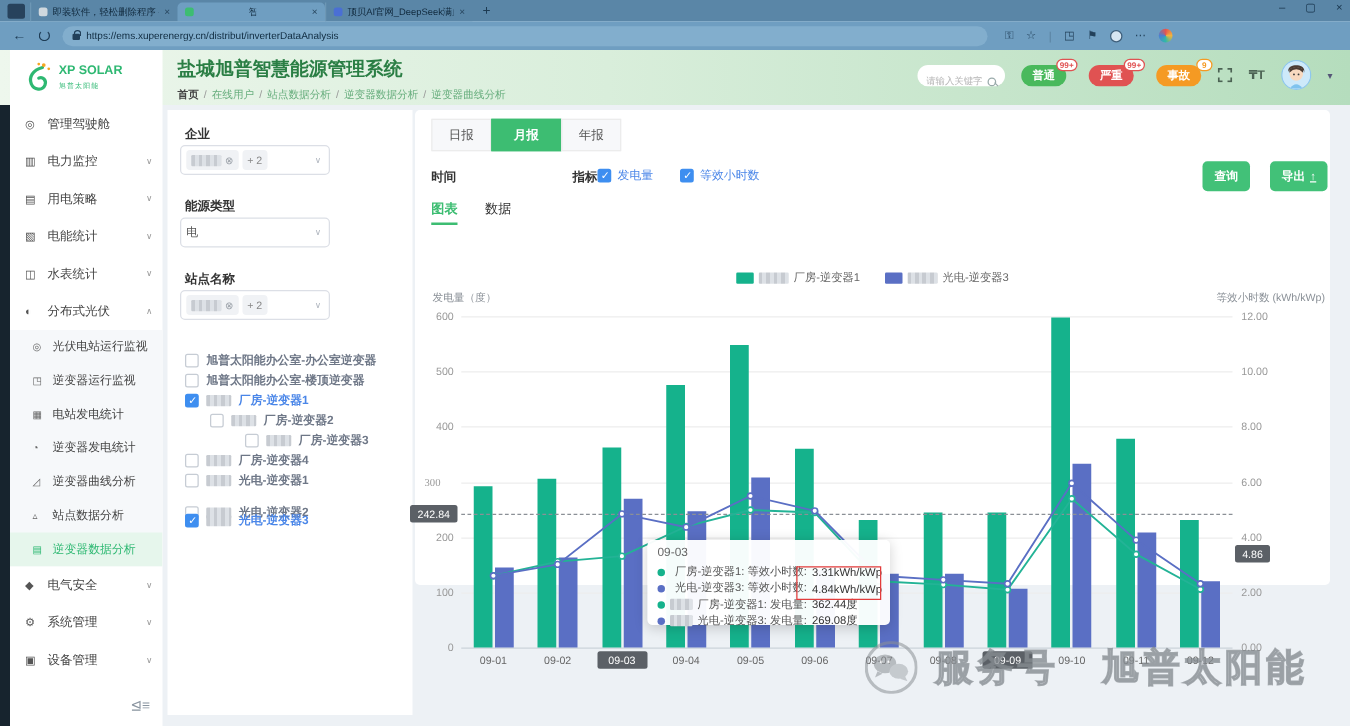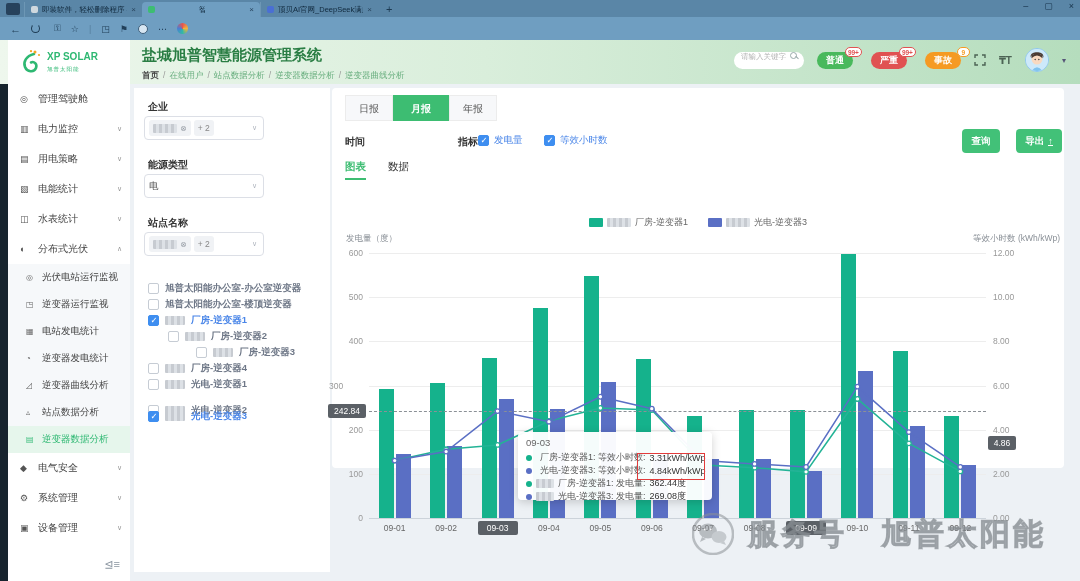--- a/index.html
+++ b/index.html
@@ -31,21 +31,21 @@
   
   .appheader { position:absolute; left:0; top:40px; width:1080px; height:44px; background:linear-gradient(90deg,#eef7ed 0%,#d9eedb 45%,#b5ddbd 100%); }
   .logobox { position:absolute; left:8px; top:0; width:122px; height:44px; background:#fff; display:flex; align-items:center; gap:5px; padding-left:12px; }
   .logotxt { color:#2eb872; font-weight:bold; font-size:10px; line-height:1.1; }
   .logosub { font-size:5.5px; color:#2eb872; font-weight:normal; letter-spacing:1px; }
   .systitle { position:absolute; left:142px; top:6px; font-size:15px; font-weight:bold; color:#2a7e44; }
   .breadcrumb { position:absolute; left:142px; top:30px; font-size:8.5px; color:#999; display:flex; gap:4px; }
   .bc-home { color:#444; font-weight:bold; }
   .bc-item { color:#68ae7e; }
   .hdr-right { position:absolute; right:14px; top:8px; display:flex; align-items:center; gap:13px; }
-  .searchpill { display:flex; align-items:flex-start; justify-content:space-between; width:70px; height:17px; background:#fff; border-radius:9px; padding:0 7px; }
+  .searchpill { display:flex; align-items:flex-end; justify-content:space-between; width:70px; height:17px; background:#fff; border-radius:9px; padding:0 7px; }
   .searchpill input { border:none; outline:none; width:48px; font-size:7.5px; color:#666; background:transparent; }
   .searchpill input::placeholder { color:#b5b5b5; }
   .magicon { width:7px; height:7px; border:1.2px solid #9aa; border-radius:50%; position:relative; }
   .magicon:after { content:''; position:absolute; right:-3px; bottom:-1px; width:4px; height:1.2px; background:#9aa; transform:rotate(45deg); }
   .alarm { position:relative; height:17px; border-radius:9px; color:#fff; font-size:9px; font-weight:bold; padding:0 9px; line-height:17px; }
   .alarm .cnt { position:absolute; top:-5px; right:-9px; min-width:13px; height:10px; background:#fff; border-radius:6px; font-size:6.5px; line-height:10px; text-align:center; padding:0 2px; font-weight:bold; }
   .hico { color:#4c6354; font-size:10px; font-weight:bold; }
   .avatarbig { width:24px; height:24px; border-radius:50%; background:#cde9fa; border:1.5px solid #8fc7ee; overflow:hidden; }
   .caret { color:#557; font-size:8px; }
 
@@ -153,20 +153,24 @@
     <div class="winctl">
       <span>–</span>
       <span>▢</span>
       <span>×</span>
     </div>
   </div>
 
   <div class="toolbar">
     <span class="navic">←</span>
     <span class="refresh"></span>
+    <div class="urlpill">
+      <span class="lock"></span>
+      <span class="url">https://ems.xuperenergy.cn/distribut/inverterDataAnalysis</span>
+    </div>
     <div class="tbicons">
       <span>⚿</span>
       <span>☆</span>
       <span style="color:#58809f;">|</span>
       <span>◳</span>
       <span>⚑</span>
       <span class="avatar-mini"></span>
       <span>⋯</span>
       <span class="copilot"></span>
     </div>
@@ -429,21 +433,21 @@
           <div class="gridline" style="left: 37px; top: 165px; width: 617px;"></div>
           <div class="tick" style="left: -3px; top: 160px; width: 34px; text-align: right;">600</div>
           <div class="tick" style="left: 661px; top: 160px;">12.00</div>
           <div class="gridline" style="left: 37px; top: 209.167px; width: 617px;"></div>
           <div class="tick" style="left: -3px; top: 204.167px; width: 34px; text-align: right;">500</div>
           <div class="tick" style="left: 661px; top: 204.167px;">10.00</div>
           <div class="gridline" style="left: 37px; top: 253.333px; width: 617px;"></div>
           <div class="tick" style="left: -3px; top: 248.333px; width: 34px; text-align: right;">400</div>
           <div class="tick" style="left: 661px; top: 248.333px;">8.00</div>
           <div class="gridline" style="left: 37px; top: 297.5px; width: 617px;"></div>
-          <div class="tick" style="left: -3px; top: 292.5px; width: 34px; text-align: left;">300</div>
+          <div class="tick" style="left: -3px; top: 292.5px; width: 34px; text-align: center; font-family: Liberation Serif, serif;">300</div>
           <div class="tick" style="left: 661px; top: 292.5px;">6.00</div>
           <div class="gridline" style="left: 37px; top: 341.667px; width: 617px;"></div>
           <div class="tick" style="left: -3px; top: 336.667px; width: 34px; text-align: right;">200</div>
           <div class="tick" style="left: 661px; top: 336.667px;">4.00</div>
           <div class="gridline" style="left: 37px; top: 385.833px; width: 617px;"></div>
           <div class="tick" style="left: -3px; top: 380.833px; width: 34px; text-align: right;">100</div>
           <div class="tick" style="left: 661px; top: 380.833px;">2.00</div>
           <div class="gridline base" style="left: 37px; top: 430px; width: 617px;"></div>
           <div class="tick" style="left: -3px; top: 425px; width: 34px; text-align: right;">0</div>
           <div class="tick" style="left: 661px; top: 425px;">0.00</div>

